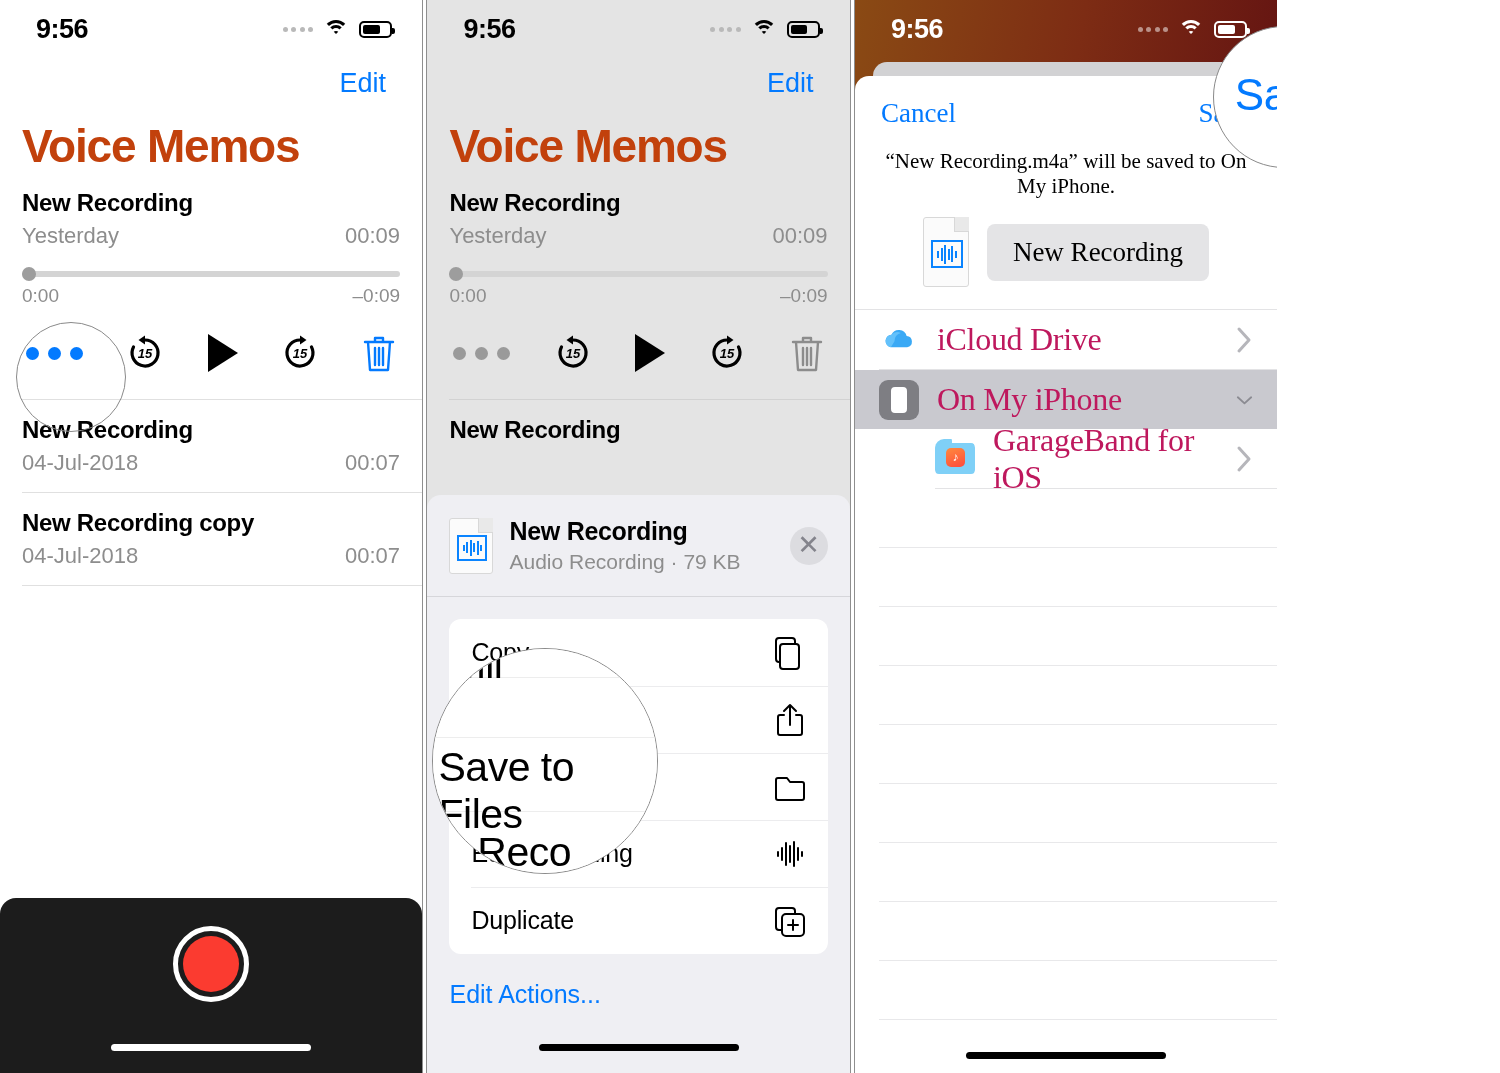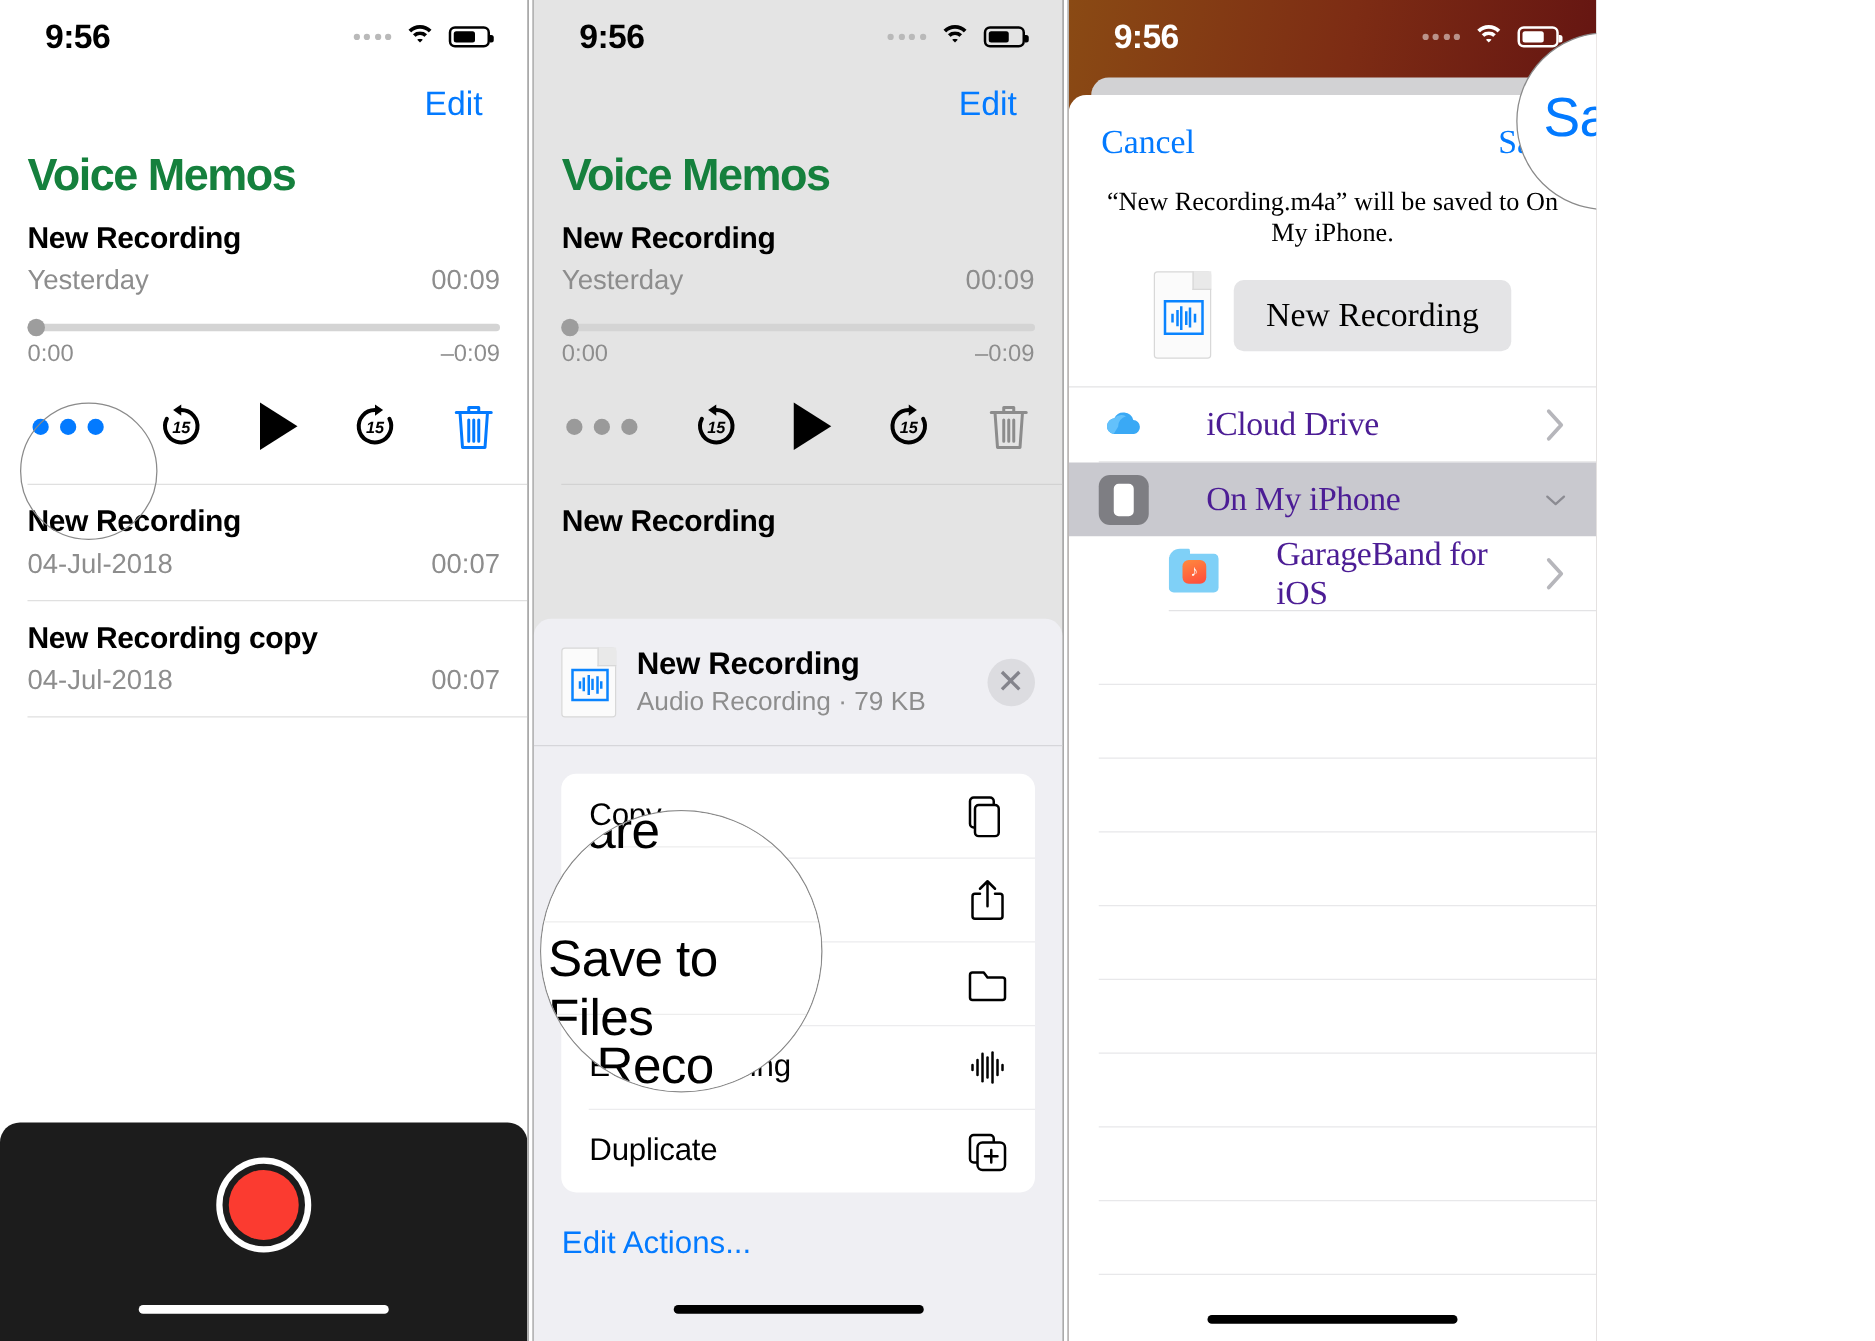--- a/index.html
+++ b/index.html
@@ -45,22 +45,22 @@
   .statusbar.onDark .sb-time { color:#fff; }
   .statusbar.onDark .cellular i { background: rgba(255,255,255,.5); }
   .statusbar.onDark .wifi span { border-top-color:#fff; }
   .statusbar.onDark .batt { border-color:#fff; }
   .statusbar.onDark .batt .fill { background:#fff; }
   .statusbar.onDark .batt::after { background:#fff; }
 
   
   .vm-edit-row { display:flex; justify-content:flex-end; padding: 10px 36px 0 0; }
   .vm-edit { color:#037aff; font-size: 27px; }
-  .vm-title { font-size: 36px; font-weight: bold; letter-spacing:-1.2px;
-              padding: 20px 0 0 22px; color:#15803d; }
+  .vm-title { font-size: 46px; font-weight: bold; letter-spacing:-1.2px;
+              padding: 20px 0 0 22px; color:#c2410c; }
 
   .memo { padding: 0 22px; }
   .memo-name { font-size: 24px; font-weight: bold; color:#000; letter-spacing:-0.3px;
                padding-top: 16px; }
   .memo-sub { display:flex; justify-content:space-between; font-size:22px; color:#8d8d8d;
               padding-top: 6px; align-items: center; }
 
   .scrubwrap { padding: 22px 22px 0 22px; }
   .scrub { position: relative; height: 6px; background:#d4d4d4; border-radius:3px; }
   .scrub .knob { position:absolute; left:0; top:-4px; width:14px; height:14px; border-radius:50%;
@@ -141,21 +141,21 @@
   .picker-save { font-size:27px; color:#037aff; font-weight:normal; }
   .picker-desc { text-align:center; font-size:21px; color:#000; padding: 6px 20px 0 20px; }
   .namerow { display:flex; align-items:center; justify-content:center; gap:18px; padding: 18px 0 22px 0; }
   .namerow .docicon { width:46px; height:70px; }
   .chip { background:#e4e4e6; border-radius:8px; padding: 13px 26px; font-size:27px; color:#000; }
 
   .frow { display:flex; align-items:center; height:59px; padding: 0 24px; position:relative; }
   .frow.sel { background:#c9c9cf; }
   .frow .fico { width:40px; height:40px; border-radius:9px; flex:none; margin-right:18px;
                 display:flex; align-items:center; justify-content:center; overflow:hidden; }
-  .frow .flabel { font-size:27px; color:#4c1d95; letter-spacing:-0.3px;margin-left:28px; }
+  .frow .flabel { font-size:32px; color:#be185d; letter-spacing:-0.3px; }
   .frow .chev { margin-left:auto; color:#b6b6bb; }
   .frow .chev svg { width:17px; height:28px; display:block; }
   .frow.indent { padding-left: 80px; }
   .fsep { height:1px; background:#e3e3e5; margin-left:24px; }
   .fsep.deep { margin-left: 80px; }
   .fsep.full { margin-left:0; }
 
   .icloud { background:#fff; }
   .icloud svg { width:36px; height:36px; }
   .iphone { background:#7e7e83; }
@@ -449,21 +449,21 @@
 
       <div class="edit-actions">Edit Actions...</div>
       <div class="homebar dark" style="left:50%; transform:translateX(-50%);"></div>
     </div>
 
     <div class="loupe" style="left:5px; top:648px; width:226px; height:226px; z-index:45;">
       <div style="position:absolute; inset:0; background:#fff;"></div>
       <div style="position:absolute; left:0; right:0; top:28px; height:1px; background:#ededed;"></div>
       <div style="position:absolute; left:0; right:0; top:88px; height:1px; background:#ededed;"></div>
       <div style="position:absolute; left:0; right:0; top:162px; height:1px; background:#ededed;"></div>
-      <div style="position:absolute; left:14px; top:-8px; font-size:41px; color:#000; letter-spacing:-0.5px;">hare</div>
+      <div style="position:absolute; left:14px; top:-8px; font-size:41px; color:#000; letter-spacing:-0.5px;">will</div>
       <div style="position:absolute; left:5px; top:95px; font-size:41px; color:#000; letter-spacing:-0.5px;">Save to Files</div>
       <div style="position:absolute; left:22px; top:180px; font-size:41px; color:#000; letter-spacing:-0.5px;">t Reco</div>
     </div>
 
   </div>
 
   <div class="panel sep"></div>
 
   <div class="panel p3">
     <div class="p3bg"></div>

